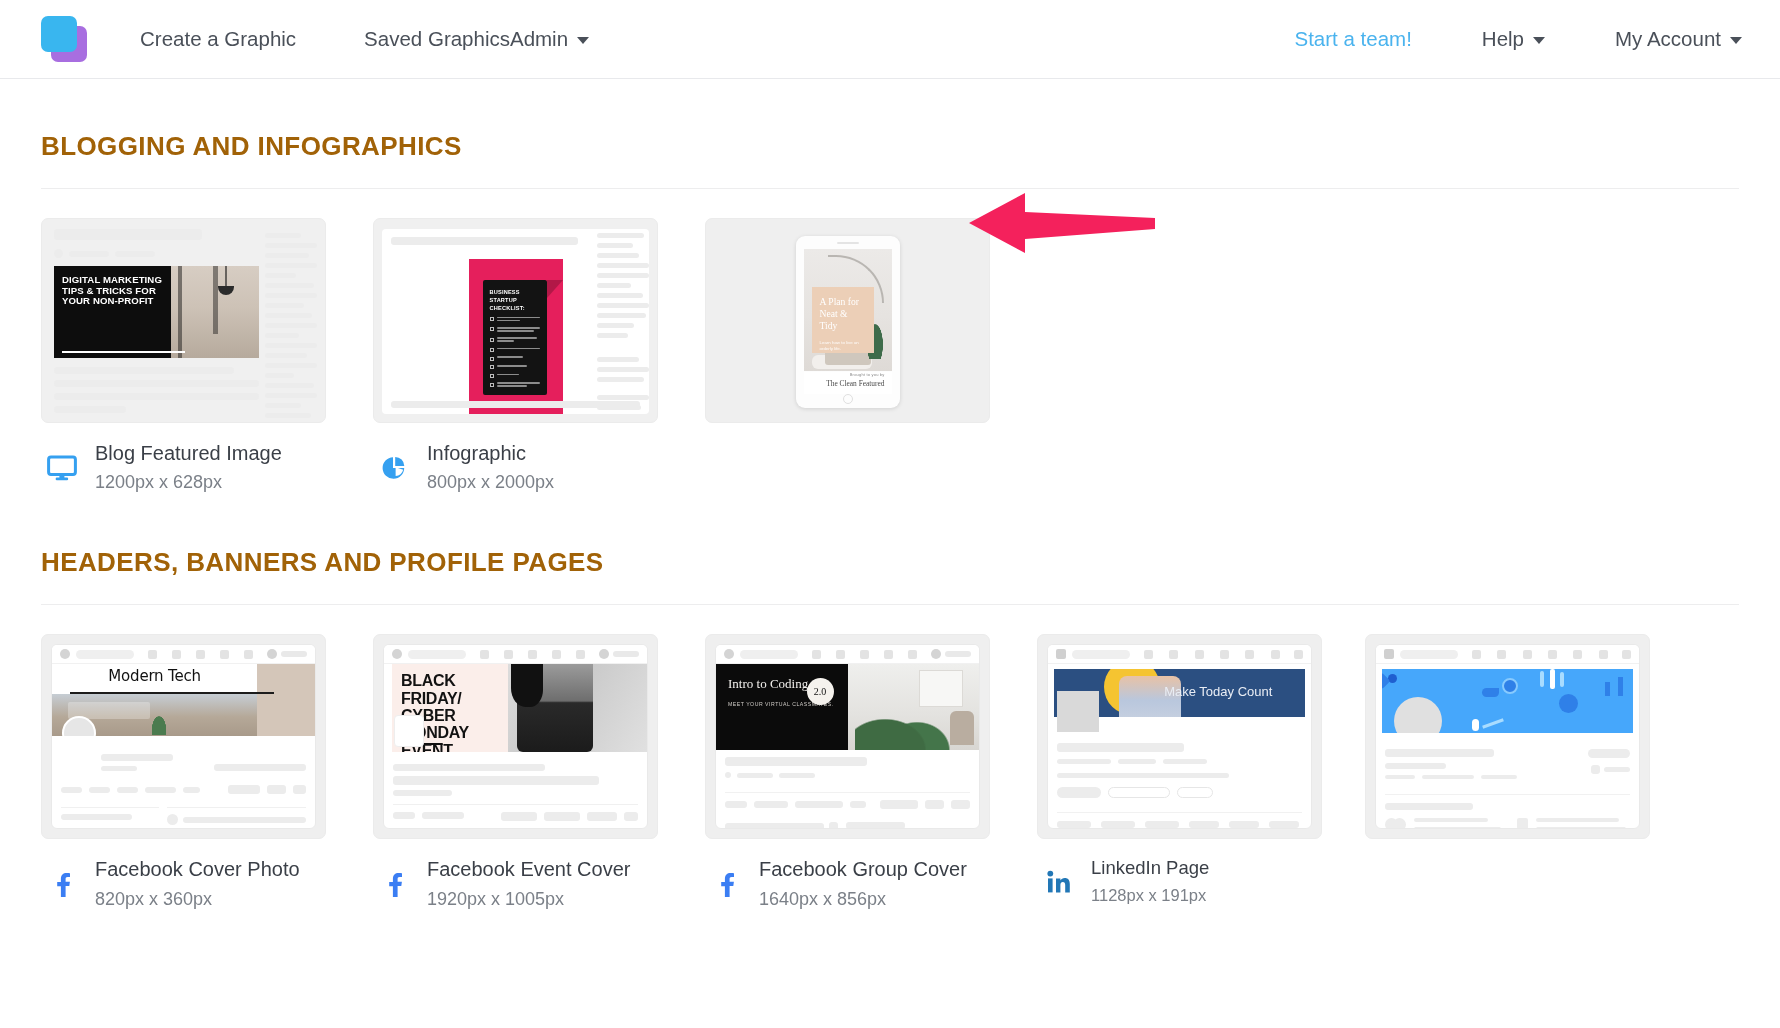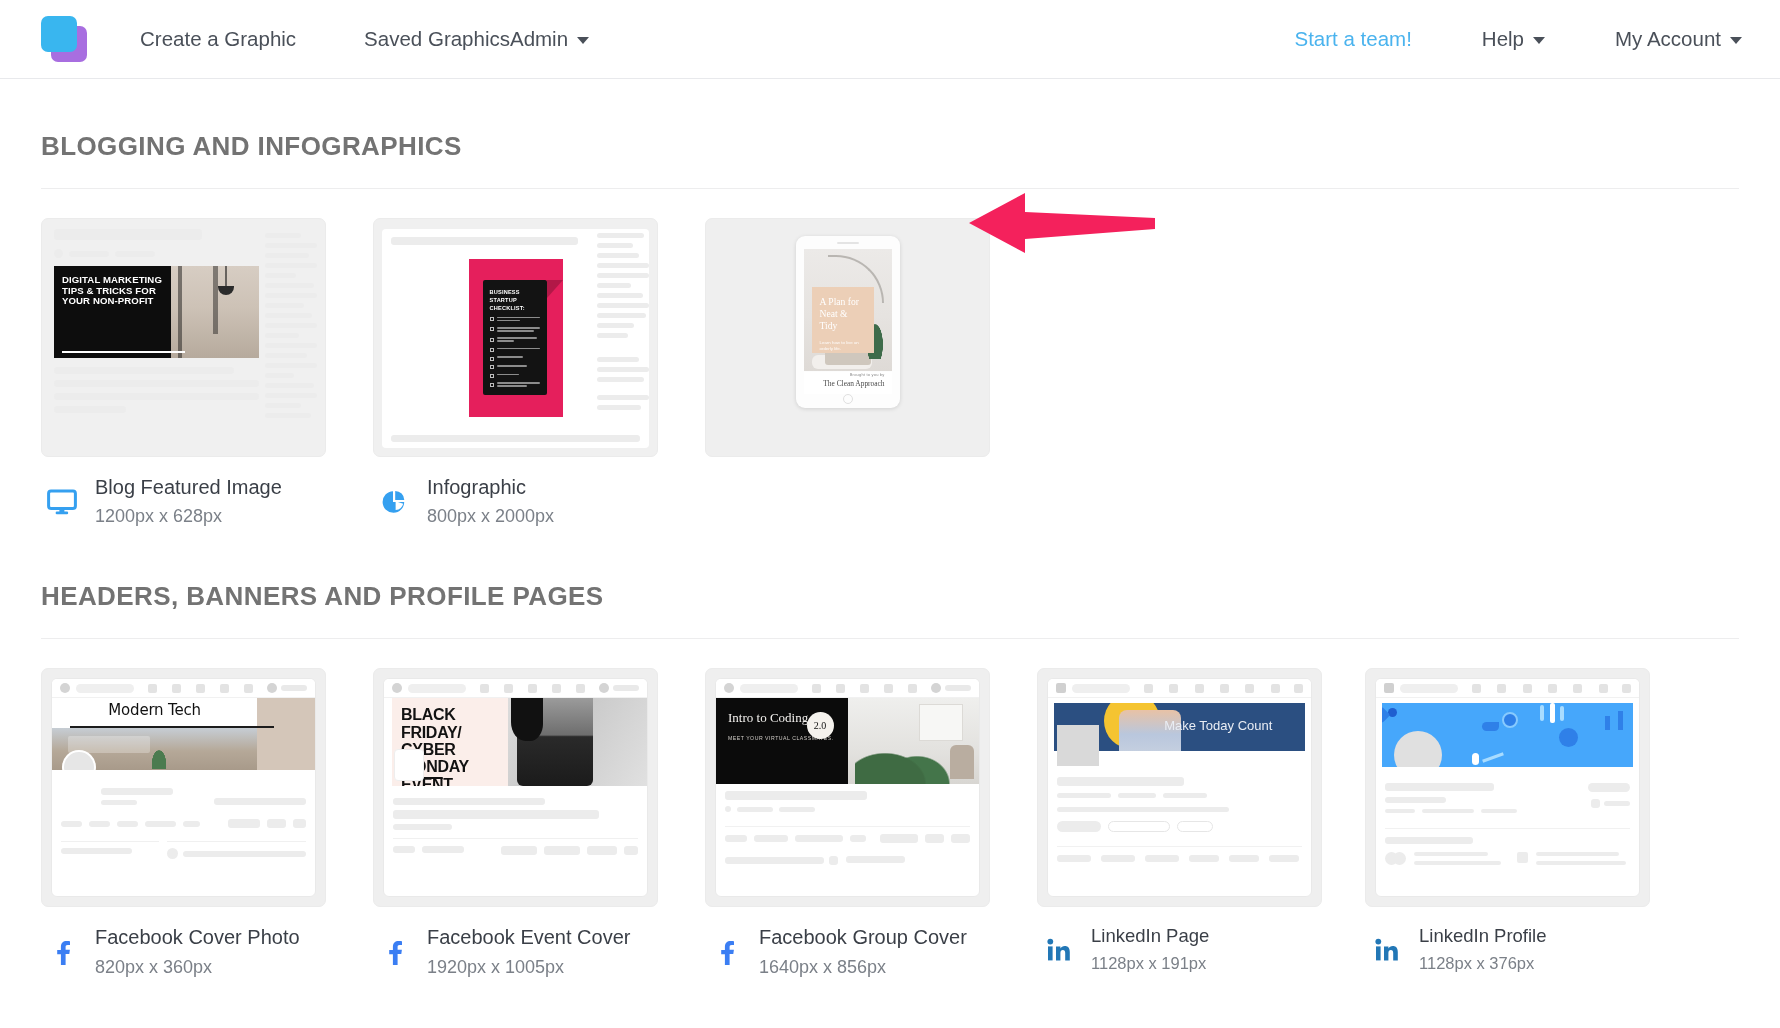--- a/index.html
+++ b/index.html
@@ -46,31 +46,31 @@
     width:0; height:0; border-left:6px solid transparent;
     border-right:6px solid transparent; border-top:7px solid #4a5059;
     display:inline-block; margin-top:3px;
   }
 
   
   .page{ padding:0 41px; }
   .section{ margin-top:0; }
   .section-title{
     font-size:26px; font-weight:bold; letter-spacing:0.4px;
-    color:#737373; padding-top:52px;
+    color:#a16207; padding-top:52px;
   }
   .section-rule{
     border-bottom:1px solid #ededee; margin-top:26px;
   }
 
   .grid{ display:flex; margin-top:29px; }
   .card{ width:294px; margin-right:38px; position:relative; }
 
   .thumb{
-    width:285px; height:239px;
+    width:285px; height:205px;
     background:#f0f0f0;
     border:1px solid #ebebeb;
     border-radius:7px;
     overflow:hidden; position:relative;
     cursor:pointer;
   }
   .thumb.plain{ background:#efefef; }
 
   .meta{ display:flex; align-items:center; margin-top:17px; }
   .meta-icon{
@@ -559,21 +559,21 @@
               <span class="room-sofa"></span>
               <span class="room-table"></span>
               <span class="room-plant"></span>
               <div class="ebook-label">
                 <div class="ebook-h">A Plan for Neat &amp; Tidy</div>
                 <div class="ebook-s">Learn how to live an orderly life.</div>
               </div>
             </div>
             <div class="tablet-foot">
               <div class="foot-small">Brought to you by</div>
-              <div class="foot-big">The Clean Approach</div>
+              <div class="foot-big">The Clean Featured</div>
             </div>
           </div>
         </div>
 
         <svg class="arrow" style="left:262px; top:-28px;" width="190" height="64" viewBox="0 0 190 64">
           <path d="M2 33 L58 3 L58 22 L188 28 L188 39 L58 49 L58 63 Z" fill="#f4215c"></path>
         </svg>
       </div>
 
     </div>
@@ -949,30 +949,17 @@
                   <div style="flex:1">
                     <div class="ph" style="width:88%;height:4px;"></div>
                     <div class="ph" style="width:96%;height:4px;margin-top:4px;"></div>
 
                   </div>
                 </div>
               </div>
             </div>
           </div>
         </div>
-        <div class="meta">
-          <div class="meta-icon">
-            <svg width="26" height="26" viewBox="0 0 26 26">
-              <rect x="3" y="9.4" width="4.6" height="14" fill="#2277b6"></rect>
-              <circle cx="5.3" cy="4.6" r="2.9" fill="#2277b6"></circle>
-              <path d="M11 9.4h4.4v2c.8-1.4 2.4-2.4 4.4-2.4 3.3 0 5 2.1 5 6.1v8.3h-4.6v-7.4c0-2-.7-3.1-2.4-3.1-1.5 0-2.4 1-2.4 3.1v7.4H11z" fill="#2277b6"></path>
-            </svg>
-          </div>
-          <div class="meta-text">
-            <div class="meta-title sm">LinkedIn Profile</div>
-            <div class="meta-dims sm">1128px x 376px</div>
-          </div>
-        </div>
       </div>
 
     </div>
   </div>
 </div>
 
 </body></html>

